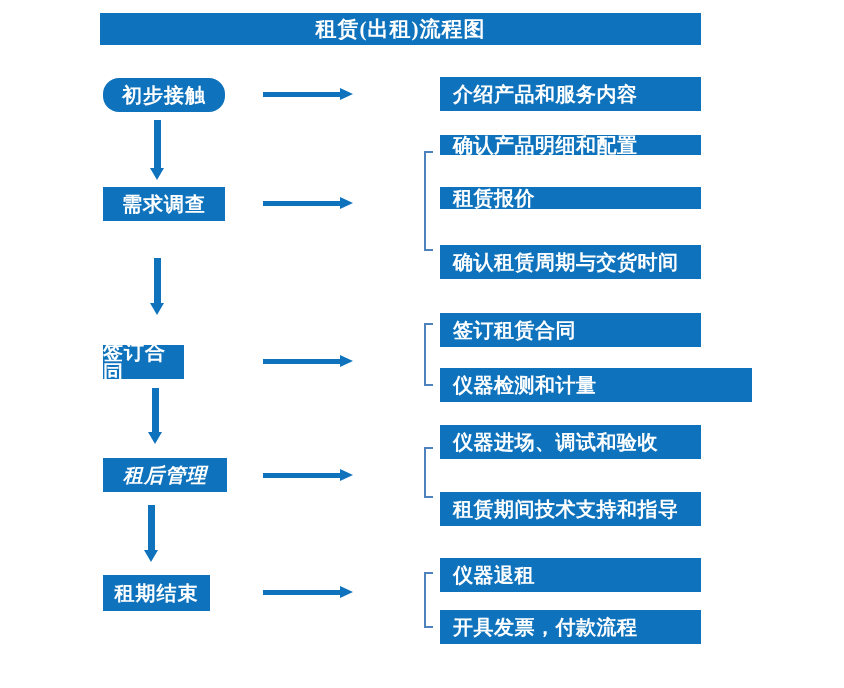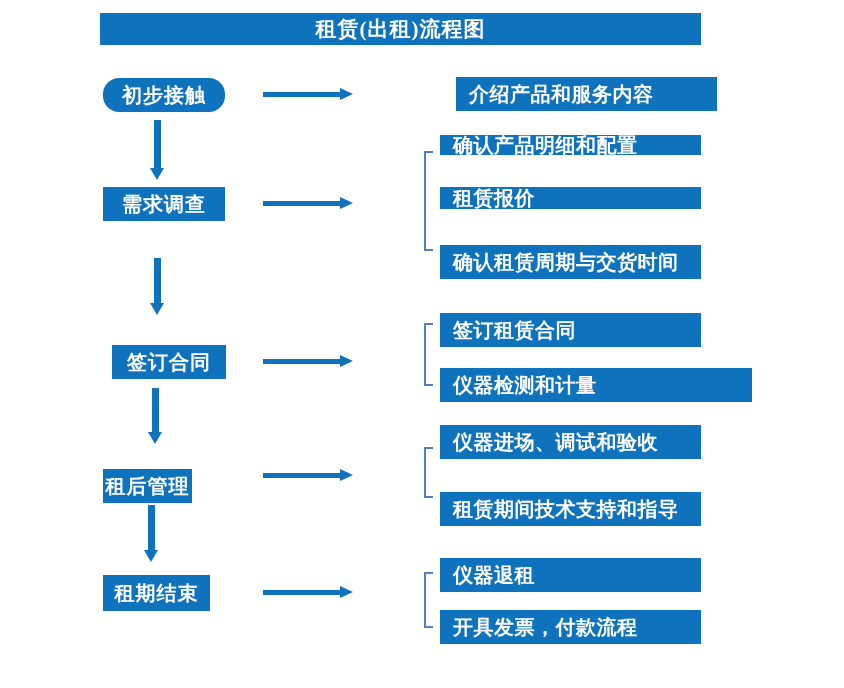--- a/index.html
+++ b/index.html
@@ -45,22 +45,22 @@
 </style>
 </head>
 <body>
 
 <div class="canvas">
 
   <div class="box title-bar" style="left:100px; top:13px; width:601px; height:32px;font-family:Liberation Serif, serif;">租赁(出租)流程图</div>
 
   <div class="box step-box" style="left:103px; top:78px;  width:122px; height:34px;border-radius:16px;">初步接触</div>
   <div class="box step-box" style="left:103px; top:187px; width:122px; height:34px;">需求调查</div>
-  <div class="box step-box" style="left:103px; top:345px; width:114px; height:34px;margin-left:9px;">签订合同</div>
-  <div class="box step-box" style="left:103px; top:469px; width:89px; height:34px;">租后管理</div>
+  <div class="box step-box" style="left:103px; top:345px; width:81px; height:34px;">签订合同</div>
+  <div class="box step-box" style="left:103px; top:458px; width:124px; height:34px;font-style:italic;">租后管理</div>
   <div class="box step-box" style="left:103px; top:575px; width:107px; height:36px;">租期结束</div>
 
   <div class="varrow" style="left:150px; top:120px; height:60px;">
     <div class="v-tail"></div>
     <div class="v-head"></div>
   </div>
   <div class="varrow" style="left:150px; top:258px; height:57px;">
     <div class="v-tail"></div>
     <div class="v-head"></div>
   </div>
@@ -92,21 +92,21 @@
   <div class="harrow" style="left:263px; top:586px;">
     <div class="h-tail"></div>
     <div class="h-head"></div>
   </div>
 
   <div class="bracket" style="top:151px; height:100px;"></div>
   <div class="bracket" style="top:323px; height:63px;"></div>
   <div class="bracket" style="top:447px; height:51px;"></div>
   <div class="bracket" style="top:572px; height:56px;"></div>
 
-  <div class="box out-box" style="left:440px; top:77px;  width:261px; height:34px;margin-left:16px;">介绍产品和服务内容</div>
+  <div class="box out-box" style="left:440px; top:77px;  width:261px; height:34px;">介绍产品和服务内容</div>
 
   <div class="box out-box" style="left:440px; top:135px; width:261px; height:20px;text-align:right;">确认产品明细和配置</div>
   <div class="box out-box" style="left:440px; top:187px; width:261px; height:22px;">租赁报价</div>
   <div class="box out-box" style="left:440px; top:245px; width:261px; height:34px;">确认租赁周期与交货时间</div>
 
   <div class="box out-box" style="left:440px; top:313px; width:261px; height:34px;">签订租赁合同</div>
   <div class="box out-box" style="left:440px; top:368px; width:312px; height:34px;">仪器检测和计量</div>
 
   <div class="box out-box" style="left:440px; top:425px; width:261px; height:34px;">仪器进场、调试和验收</div>
   <div class="box out-box" style="left:440px; top:492px; width:261px; height:34px;">租赁期间技术支持和指导</div>

